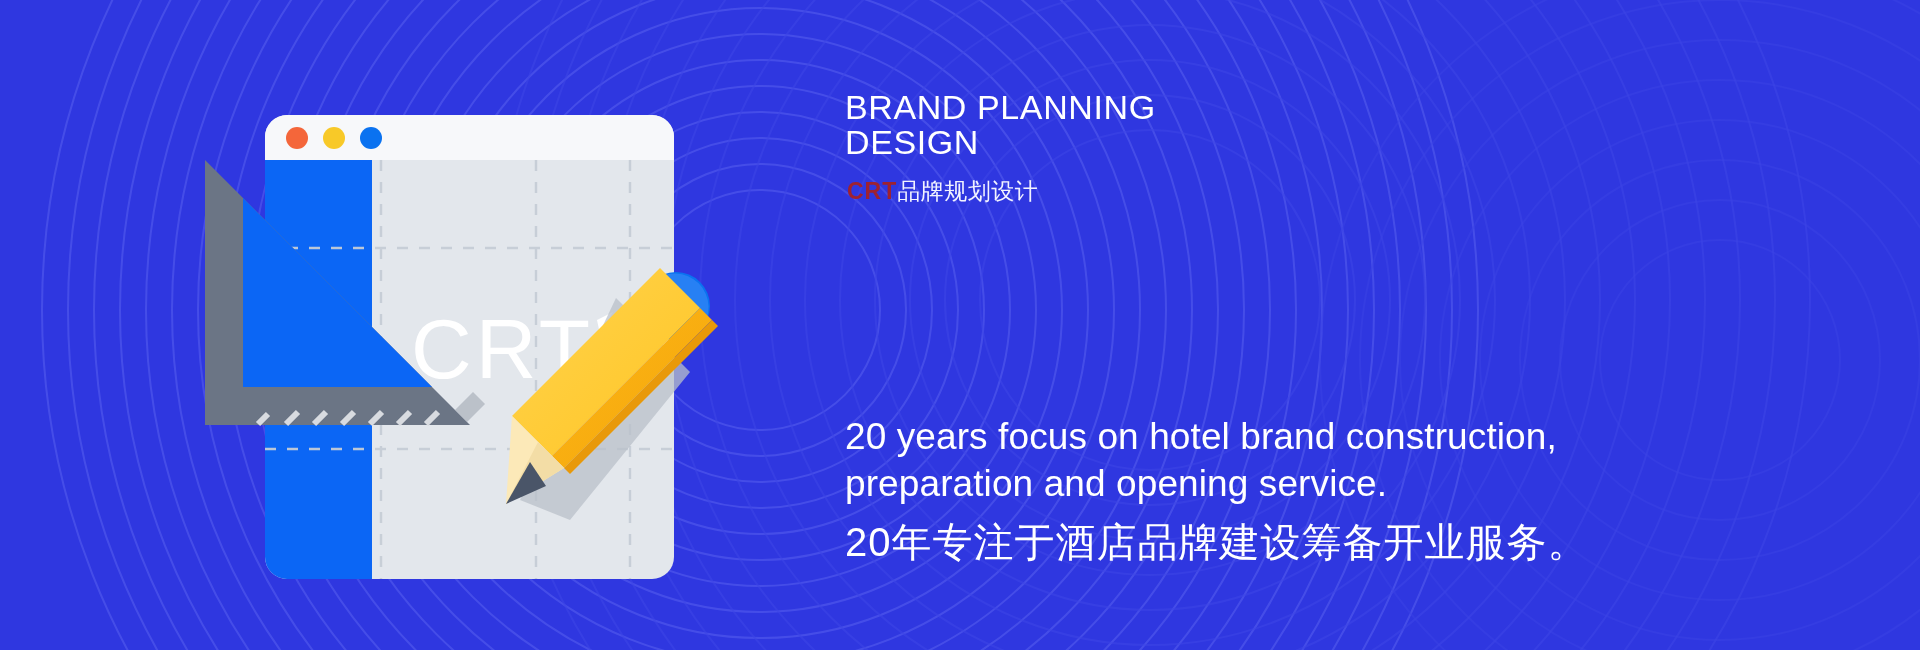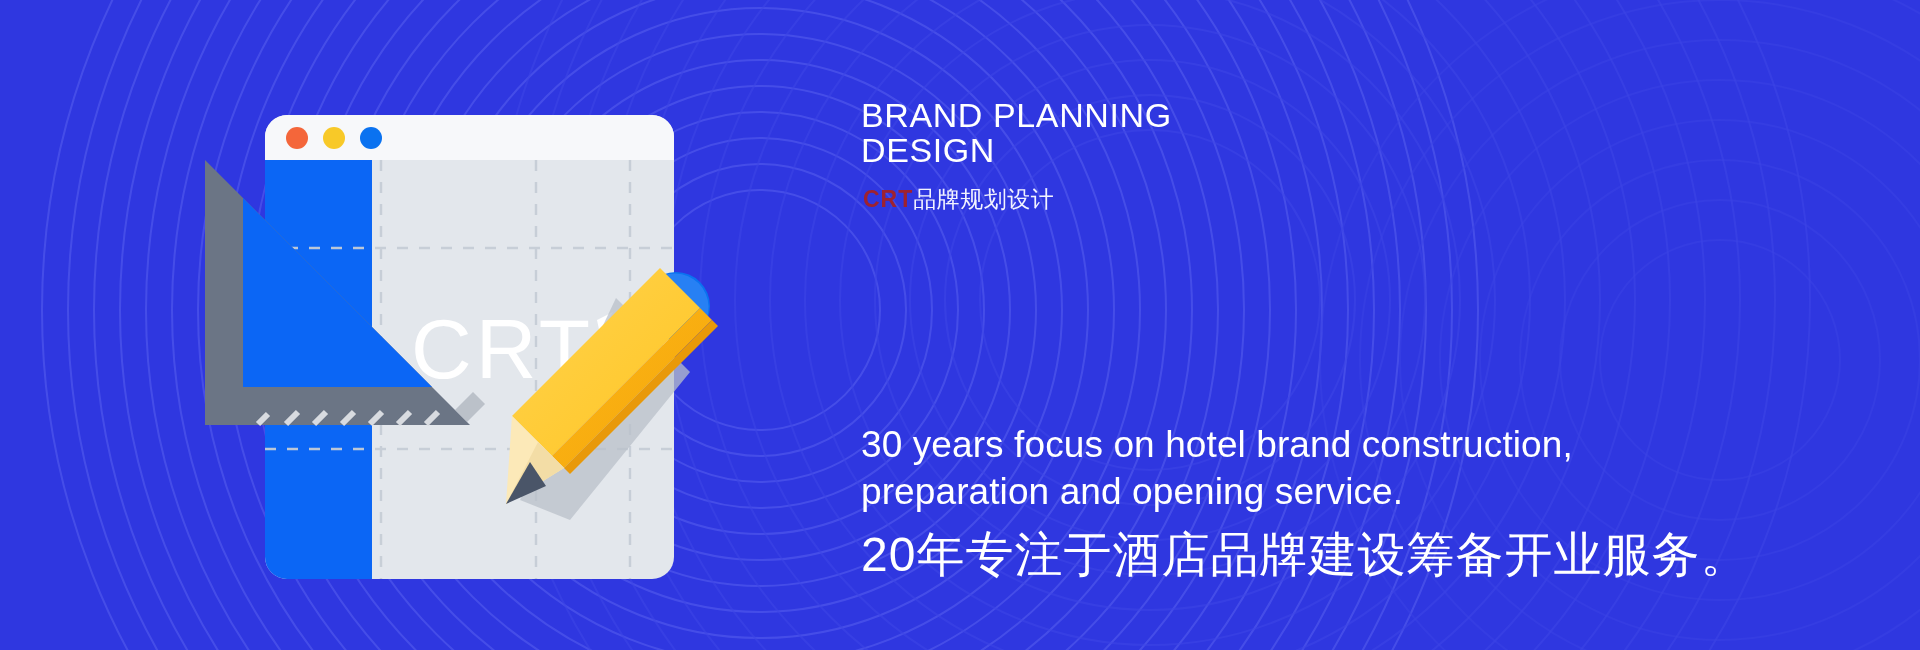--- a/index.html
+++ b/index.html
@@ -27,24 +27,23 @@
     position:absolute;
     left:0; top:0;
     width:820px; height:650px;
   }
   .illustration svg { display:block; width:820px; height:650px; }
 
   
   .copy {
     position:absolute;
     left:845px;
-    top:12px;
+    top:4px;
     width:1000px;
     height:538px;
-    margin-left:16px;
   }
 
   .eyebrow {
     position:absolute;
     top:86px; left:0;
     width:420px;
     color:#ffffff;
     font-size:34px;
     line-height:1.03;
     letter-spacing:0.6px;
@@ -70,21 +69,21 @@
     font-size:37px;
     line-height:1.26;
     font-weight:400;
     letter-spacing:0.1px;
   }
 
   .headline-cn {
     position:absolute;
     top:514px; left:0;
     color:#ffffff;
-    font-size:48px;
+    font-size:40px;
     line-height:1.2;
     letter-spacing:1px;
     white-space:nowrap;
   }
 </style>
 </head>
 <body>
 
 <div id="banner">
 
@@ -269,18 +268,18 @@
 
   <div class="copy">
 
     <div class="eyebrow">BRAND PLANNING
 DESIGN</div>
 
     <div class="sub-cn">
       <span class="mark">CRT</span><span class="cn">品牌规划设计</span>
     </div>
 
-    <div class="headline-en">30 years focus on hotel brand construction, preparation and opening service.</div>
+    <div class="headline-en">20 years focus on hotel brand construction, preparation and opening service.</div>
 
     <div class="headline-cn">20年专注于酒店品牌建设筹备开业服务。</div>
   </div>
 
 </div>
 
 </body></html>

